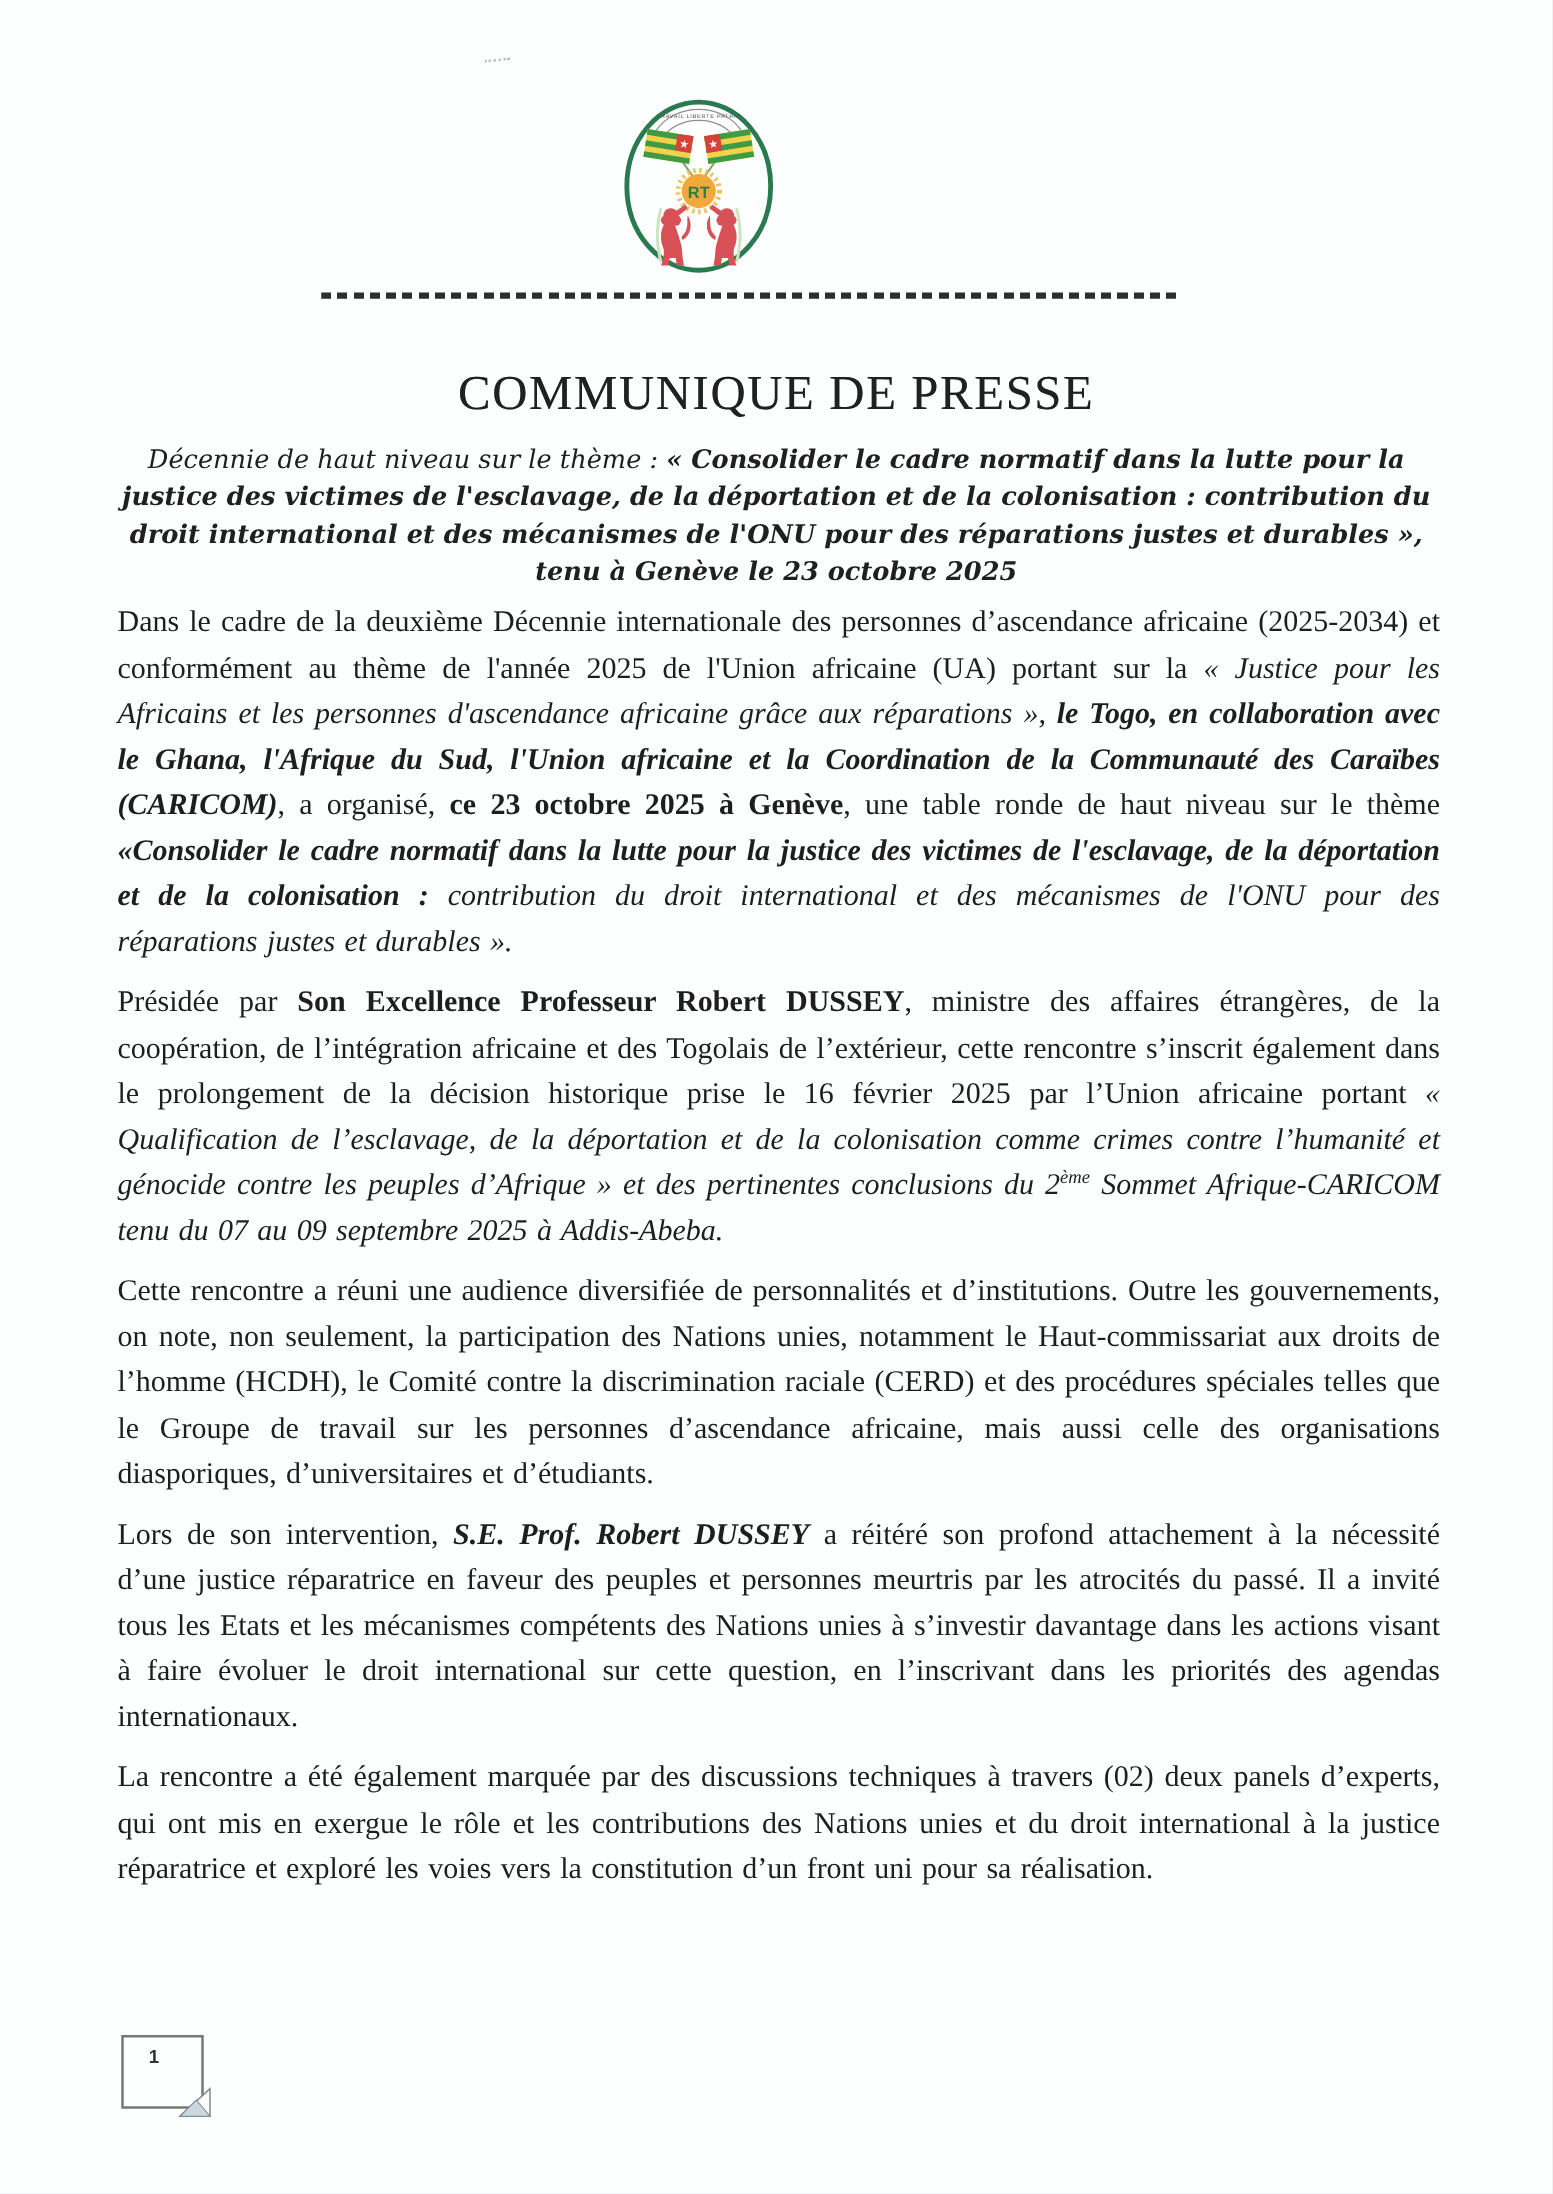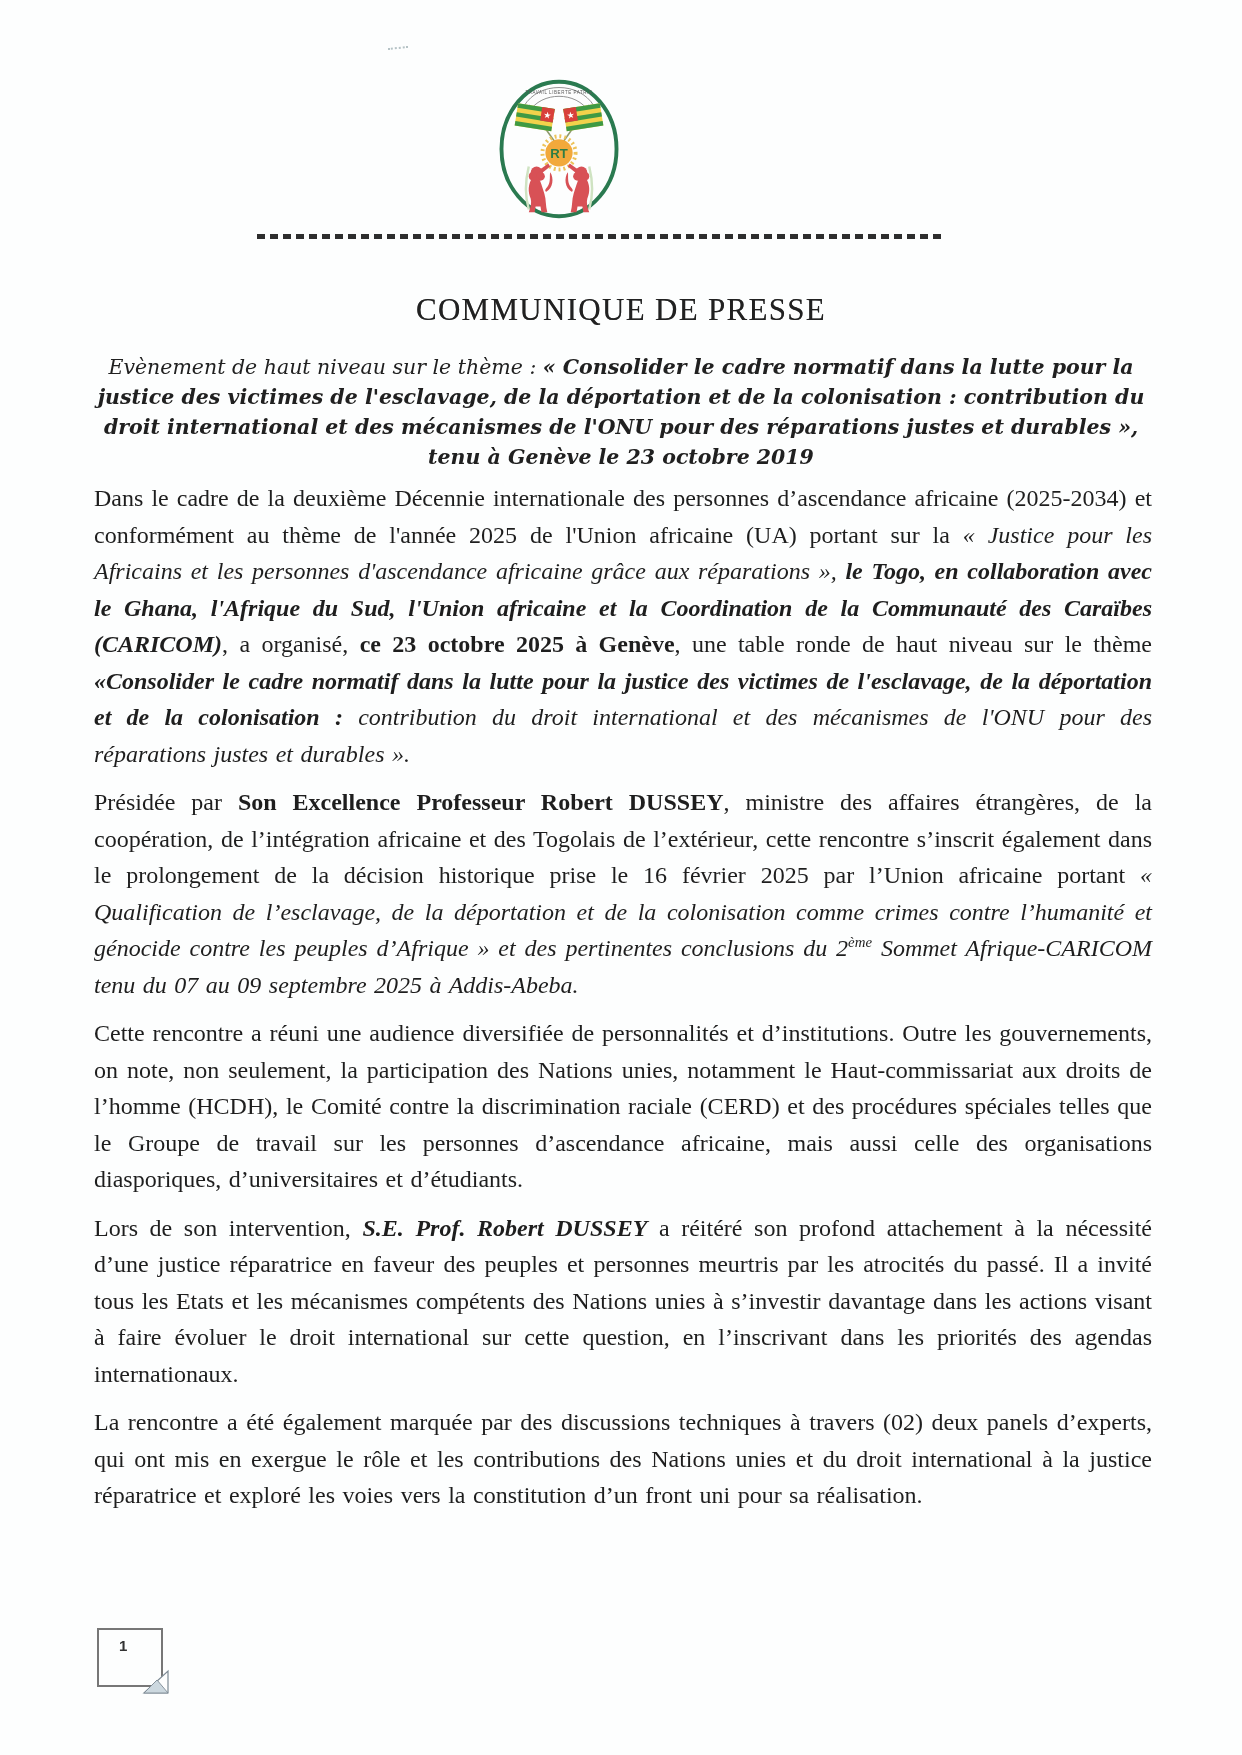--- a/index.html
+++ b/index.html
@@ -19,21 +19,21 @@
     border-top:2px dotted #9fb0b4;opacity:.75;transform:rotate(-6deg);
   }
   .logo-wrap{position:absolute;left:481px;top:72px;width:156px;height:150px;}
   .divider{
     position:absolute;left:257px;top:234px;width:685px;height:5px;
     background:repeating-linear-gradient(90deg,#2e2e2e 0 8px,transparent 8px 13px);
   }
   .doc-title{
     position:absolute;left:0;top:292px;width:100%;
     margin:0;text-align:center;
-    font-size:31px;font-weight:400;letter-spacing:1.3px;color:#212121;
+    font-size:39px;font-weight:400;letter-spacing:1.3px;color:#212121;
     text-shadow:0 0 .5px rgba(30,30,30,.6);
   }
   .subtitle{
     position:absolute;left:90px;top:352px;width:1062px;
     text-align:center;
     font-family:"DejaVu Serif",serif;
     font-size:20.5px;line-height:30px;color:#202020;
   }
   .body-text{
     position:absolute;left:94px;top:480px;width:1058px;
@@ -117,21 +117,21 @@
         <circle cx="7" cy="14" r="4"></circle>
         <path d="M7,15 C2,22 2,30 5,37 C6,41 5,46 3,51 L9,51 L10,45 L15,45 L16,51 L22,51 C20,44 21,38 19,32 C17,25 15,19 13,15 Z"></path>
       </g>
     </svg>
   </div>
 
   <div class="divider"></div>
 
   <h1 class="doc-title">COMMUNIQUE DE PRESSE</h1>
 
-  <div class="subtitle"><span class="run i">Evènement de haut niveau sur le thème : </span><span class="run bi">« Consolider le cadre normatif dans la lutte pour la justice des victimes de l'esclavage, de la déportation et de la colonisation : contribution du droit international et des mécanismes de l'ONU pour des réparations justes et durables », tenu à Genève le 23 octobre 2019</span></div>
+  <div class="subtitle"><span class="run i">Décennie de haut niveau sur le thème : </span><span class="run bi">« Consolider le cadre normatif dans la lutte pour la justice des victimes de l'esclavage, de la déportation et de la colonisation : contribution du droit international et des mécanismes de l'ONU pour des réparations justes et durables », tenu à Genève le 23 octobre 2025</span></div>
 
   <div class="body-text">
       <p><span class="run n">Dans le cadre de la deuxième Décennie internationale des personnes d’ascendance africaine (2025-2034) et conformément au thème de l'année 2025 de l'Union africaine (UA) portant sur la </span><span class="run i">« Justice pour les Africains et les personnes d'ascendance africaine grâce aux réparations », </span><span class="run bi">le Togo, en collaboration avec le Ghana, l'Afrique du Sud, l'Union africaine et la Coordination de la Communauté des Caraïbes (CARICOM)</span><span class="run n">, a organisé, </span><span class="run b">ce 23 octobre 2025 à Genève</span><span class="run n">, une table ronde de haut niveau sur le thème </span><span class="run bi">«Consolider le cadre normatif dans la lutte pour la justice des victimes de l'esclavage, de la déportation et de la colonisation : </span><span class="run i">contribution du droit international et des mécanismes de l'ONU pour des réparations justes et durables ».</span></p>
       <p><span class="run n">Présidée par </span><span class="run b">Son Excellence Professeur Robert DUSSEY</span><span class="run n">, ministre des affaires étrangères, de la coopération, de l’intégration africaine et des Togolais de l’extérieur, cette rencontre s’inscrit également dans le prolongement de la décision historique prise le 16 février 2025 par l’Union africaine portant </span><span class="run i">« Qualification de l’esclavage, de la déportation et de la colonisation comme crimes contre l’humanité et génocide contre les peuples d’Afrique » et des pertinentes conclusions du 2</span><sup class="run i">ème</sup><span class="run i"> Sommet Afrique-CARICOM tenu du 07 au 09 septembre 2025 à Addis-Abeba.</span></p>
       <p><span class="run n">Cette rencontre a réuni une audience diversifiée de personnalités et d’institutions. Outre les gouvernements, on note, non seulement, la participation des Nations unies, notamment le Haut-commissariat aux droits de l’homme (HCDH), le Comité contre la discrimination raciale (CERD) et des procédures spéciales telles que le Groupe de travail sur les personnes d’ascendance africaine, mais aussi celle des organisations diasporiques, d’universitaires et d’étudiants.</span></p>
       <p><span class="run n">Lors de son intervention, </span><span class="run bi">S.E. Prof. Robert DUSSEY</span><span class="run n"> a réitéré son profond attachement à la nécessité d’une justice réparatrice en faveur des peuples et personnes meurtris par les atrocités du passé.  Il a invité tous les Etats et les mécanismes compétents des Nations unies à s’investir davantage dans les actions visant à faire évoluer le droit international sur cette question, en l’inscrivant dans les priorités des agendas internationaux.</span></p>
       <p><span class="run n">La rencontre a été également marquée par des discussions techniques à travers (02) deux panels d’experts, qui ont mis en exergue le rôle et les contributions des Nations unies et du droit international à la justice réparatrice et exploré les voies vers la constitution d’un front uni pour sa réalisation.</span></p>
     </div>
 
   <div class="pagebox">

